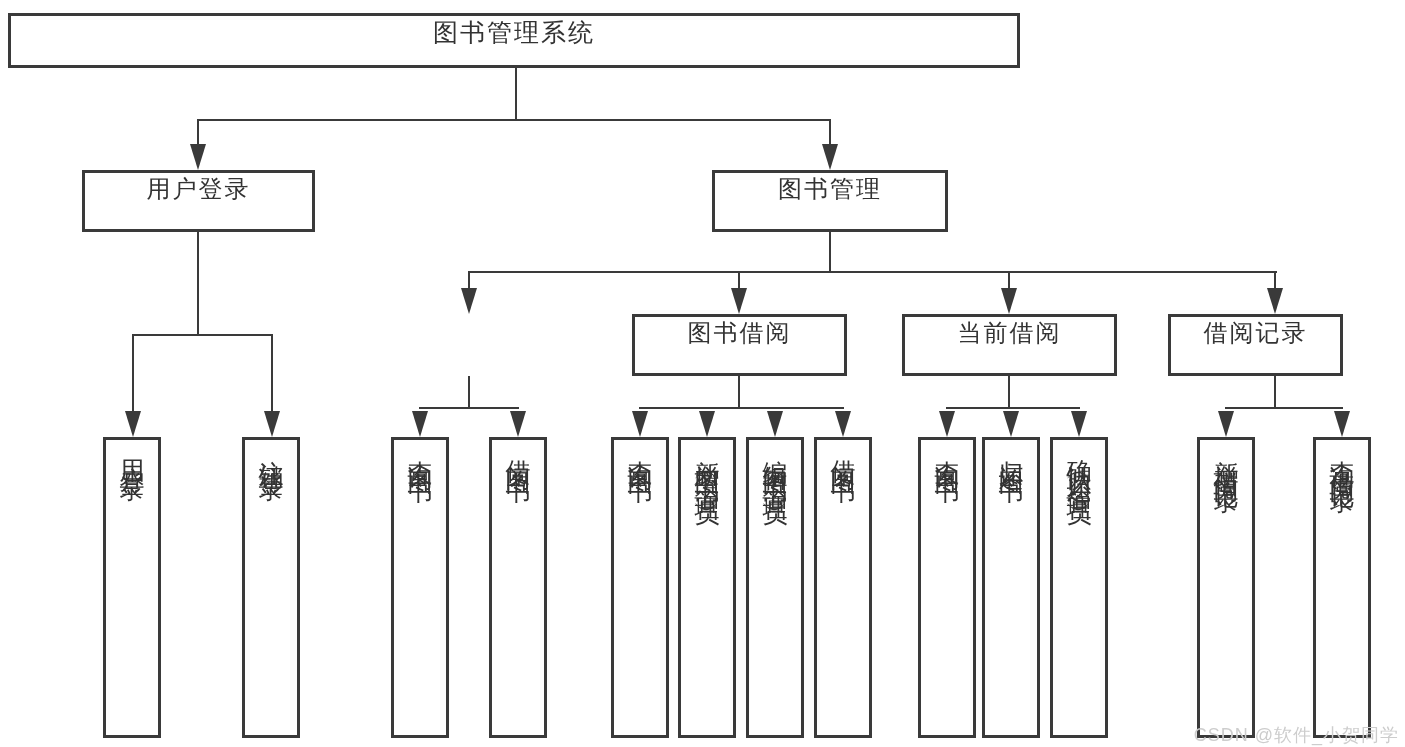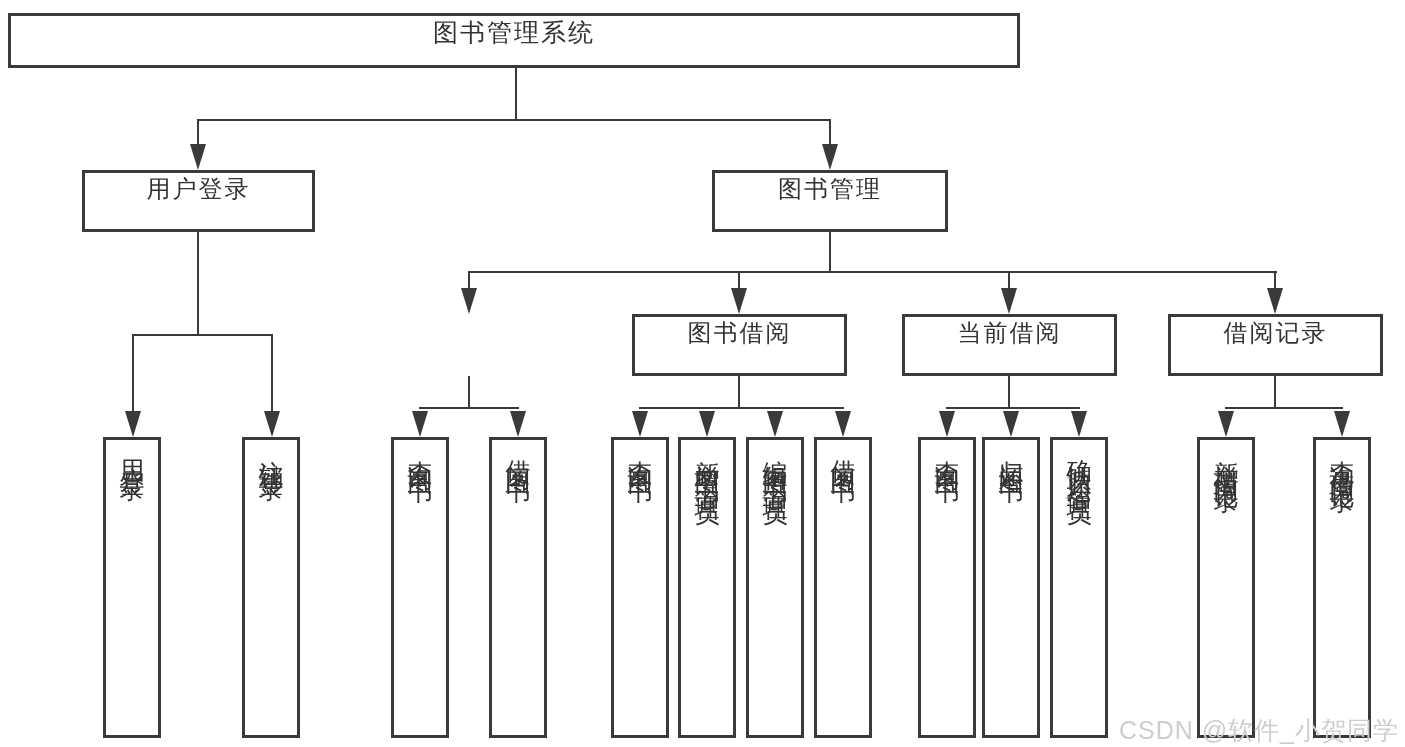--- a/index.html
+++ b/index.html
@@ -26,21 +26,21 @@
   .ln.h{height:2px;}
   
   .arr{
     position:absolute;width:0;height:0;
     border-left:8px solid transparent;border-right:8px solid transparent;
     border-top:26px solid #3a3a3a;
   }
   
   .watermark{
     position:absolute;right:6px;bottom:0px;z-index:10;
-    font-size:25px;letter-spacing:1px;color:#cdcdcd;white-space:nowrap;
+    font-size:18px;letter-spacing:1px;color:#cdcdcd;white-space:nowrap;
   }
 </style>
 </head>
 <body>
 
 <div class="canvas">
 
   <div class="box hbox root" style="left:8px;top:13px;width:1012px;height:55px;">
     <span>图书管理系统</span>
   </div>
@@ -76,21 +76,21 @@
   <div class="arr" style="left:1001px;top:288px;"></div>
   <div class="ln v" style="left:1274px;top:272px;height:20px;"></div>
   <div class="arr" style="left:1267px;top:288px;"></div>
 
   <div class="box hbox" style="left:902px;top:314px;width:215px;height:62px;">
     <span>当前借阅</span>
   </div>
   <div class="box hbox" style="left:632px;top:314px;width:215px;height:62px;">
     <span>图书借阅</span>
   </div>
-  <div class="box hbox" style="left:1168px;top:314px;width:215px;height:62px;">
+  <div class="box hbox" style="left:1168px;top:314px;width:175px;height:62px;">
     <span>借阅记录</span>
   </div>
 
   <div class="ln v" style="left:468px;top:376px;height:32px;"></div>
   <div class="ln h" style="left:419px;top:407px;width:100px;"></div>
   <div class="arr" style="left:412px;top:411px;"></div>
   <div class="arr" style="left:510px;top:411px;"></div>
 
   <div class="ln v" style="left:738px;top:376px;height:32px;"></div>
   <div class="ln h" style="left:639px;top:407px;width:205px;"></div>

